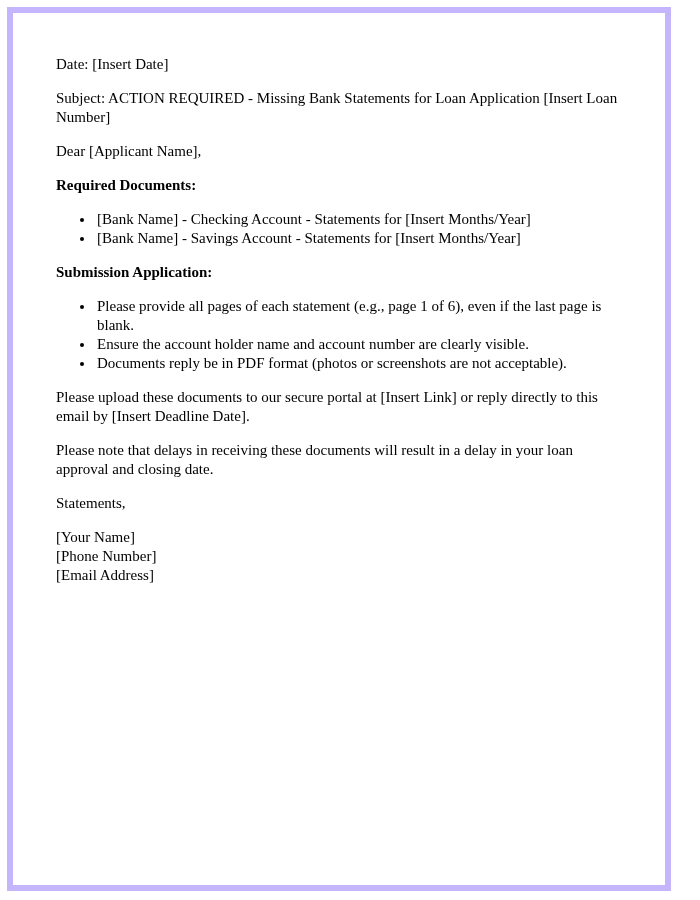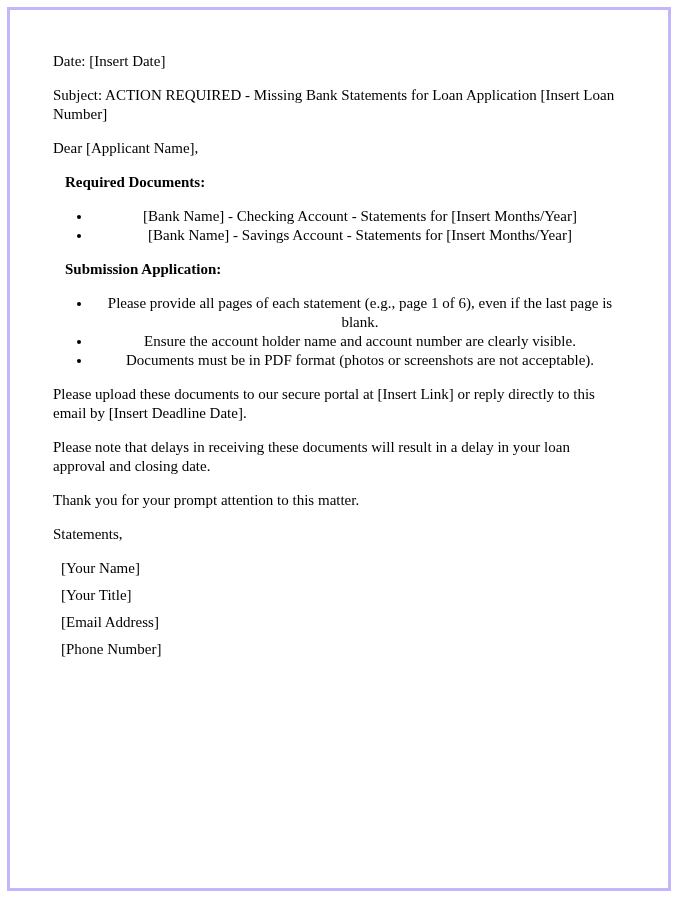--- a/index.html
+++ b/index.html
@@ -9,47 +9,46 @@
     width: 700px;
     height: 900px;
   }
   .sheet {
     position: absolute;
     left: 7px;
     top: 7px;
     width: 664px;
     height: 884px;
     box-sizing: border-box;
-    border: 3px solid #c4b5fd;
+    border: 6px solid #c4b5fd;
     background: #ffffff;
     padding: 42px 42px 0 43px;
     font-family: "Liberation Serif", serif;
     font-size: 15px;
     line-height: 19px;
     color: #000000;
   }
   .para {
     margin: 0 0 15px 0;
   }
   .heading {
     font-weight: bold;
-    margin: 0 0 15px 12px;
+    margin: 0 0 15px 0;
   }
   ul.bullets {
     margin: 4px 0 15px 0;
     padding-left: 39px;
     list-style-type: disc;
-    text-align: center;
   }
   ul.bullets li {
     margin: 0;
     padding-left: 2px;
   }
   .sig-line {
-    margin: 8px;
+    margin: 0;
   }
 </style>
 </head>
 <body>
 
 <div class="sheet">
 
   <p class="para">Date: [Insert Date]</p>
 
   <p class="para">Subject: ACTION REQUIRED - Missing Bank Statements for Loan Application [Insert Loan Number]</p>
@@ -62,31 +61,29 @@
   <ul class="bullets">
     <li>[Bank Name] - Checking Account - Statements for [Insert Months/Year]</li>
     <li>[Bank Name] - Savings Account - Statements for [Insert Months/Year]</li>
   </ul>
 
   <p class="heading">Submission Application:</p>
 
   <ul class="bullets">
     <li>Please provide all pages of each statement (e.g., page 1 of 6), even if the last page is blank.</li>
     <li>Ensure the account holder name and account number are clearly visible.</li>
-    <li>Documents must be in PDF format (photos or screenshots are not acceptable).</li>
+    <li>Documents reply be in PDF format (photos or screenshots are not acceptable).</li>
   </ul>
 
   <p class="para">Please upload these documents to our secure portal at [Insert Link] or reply directly to this email by [Insert Deadline Date].</p>
 
   <p class="para">Please note that delays in receiving these documents will result in a delay in your loan approval and closing date.</p>
 
-  <p class="para">Thank you for your prompt attention to this matter.</p>
 
   <p class="para">Statements,</p>
 
   <div>
     <p class="sig-line">[Your Name]</p>
-    <p class="sig-line">[Your Title]</p>
+    <p class="sig-line">[Phone Number]</p>
     <p class="sig-line">[Email Address]</p>
-    <p class="sig-line">[Phone Number]</p>
   </div>
 
 </div>
 
 </body></html>

